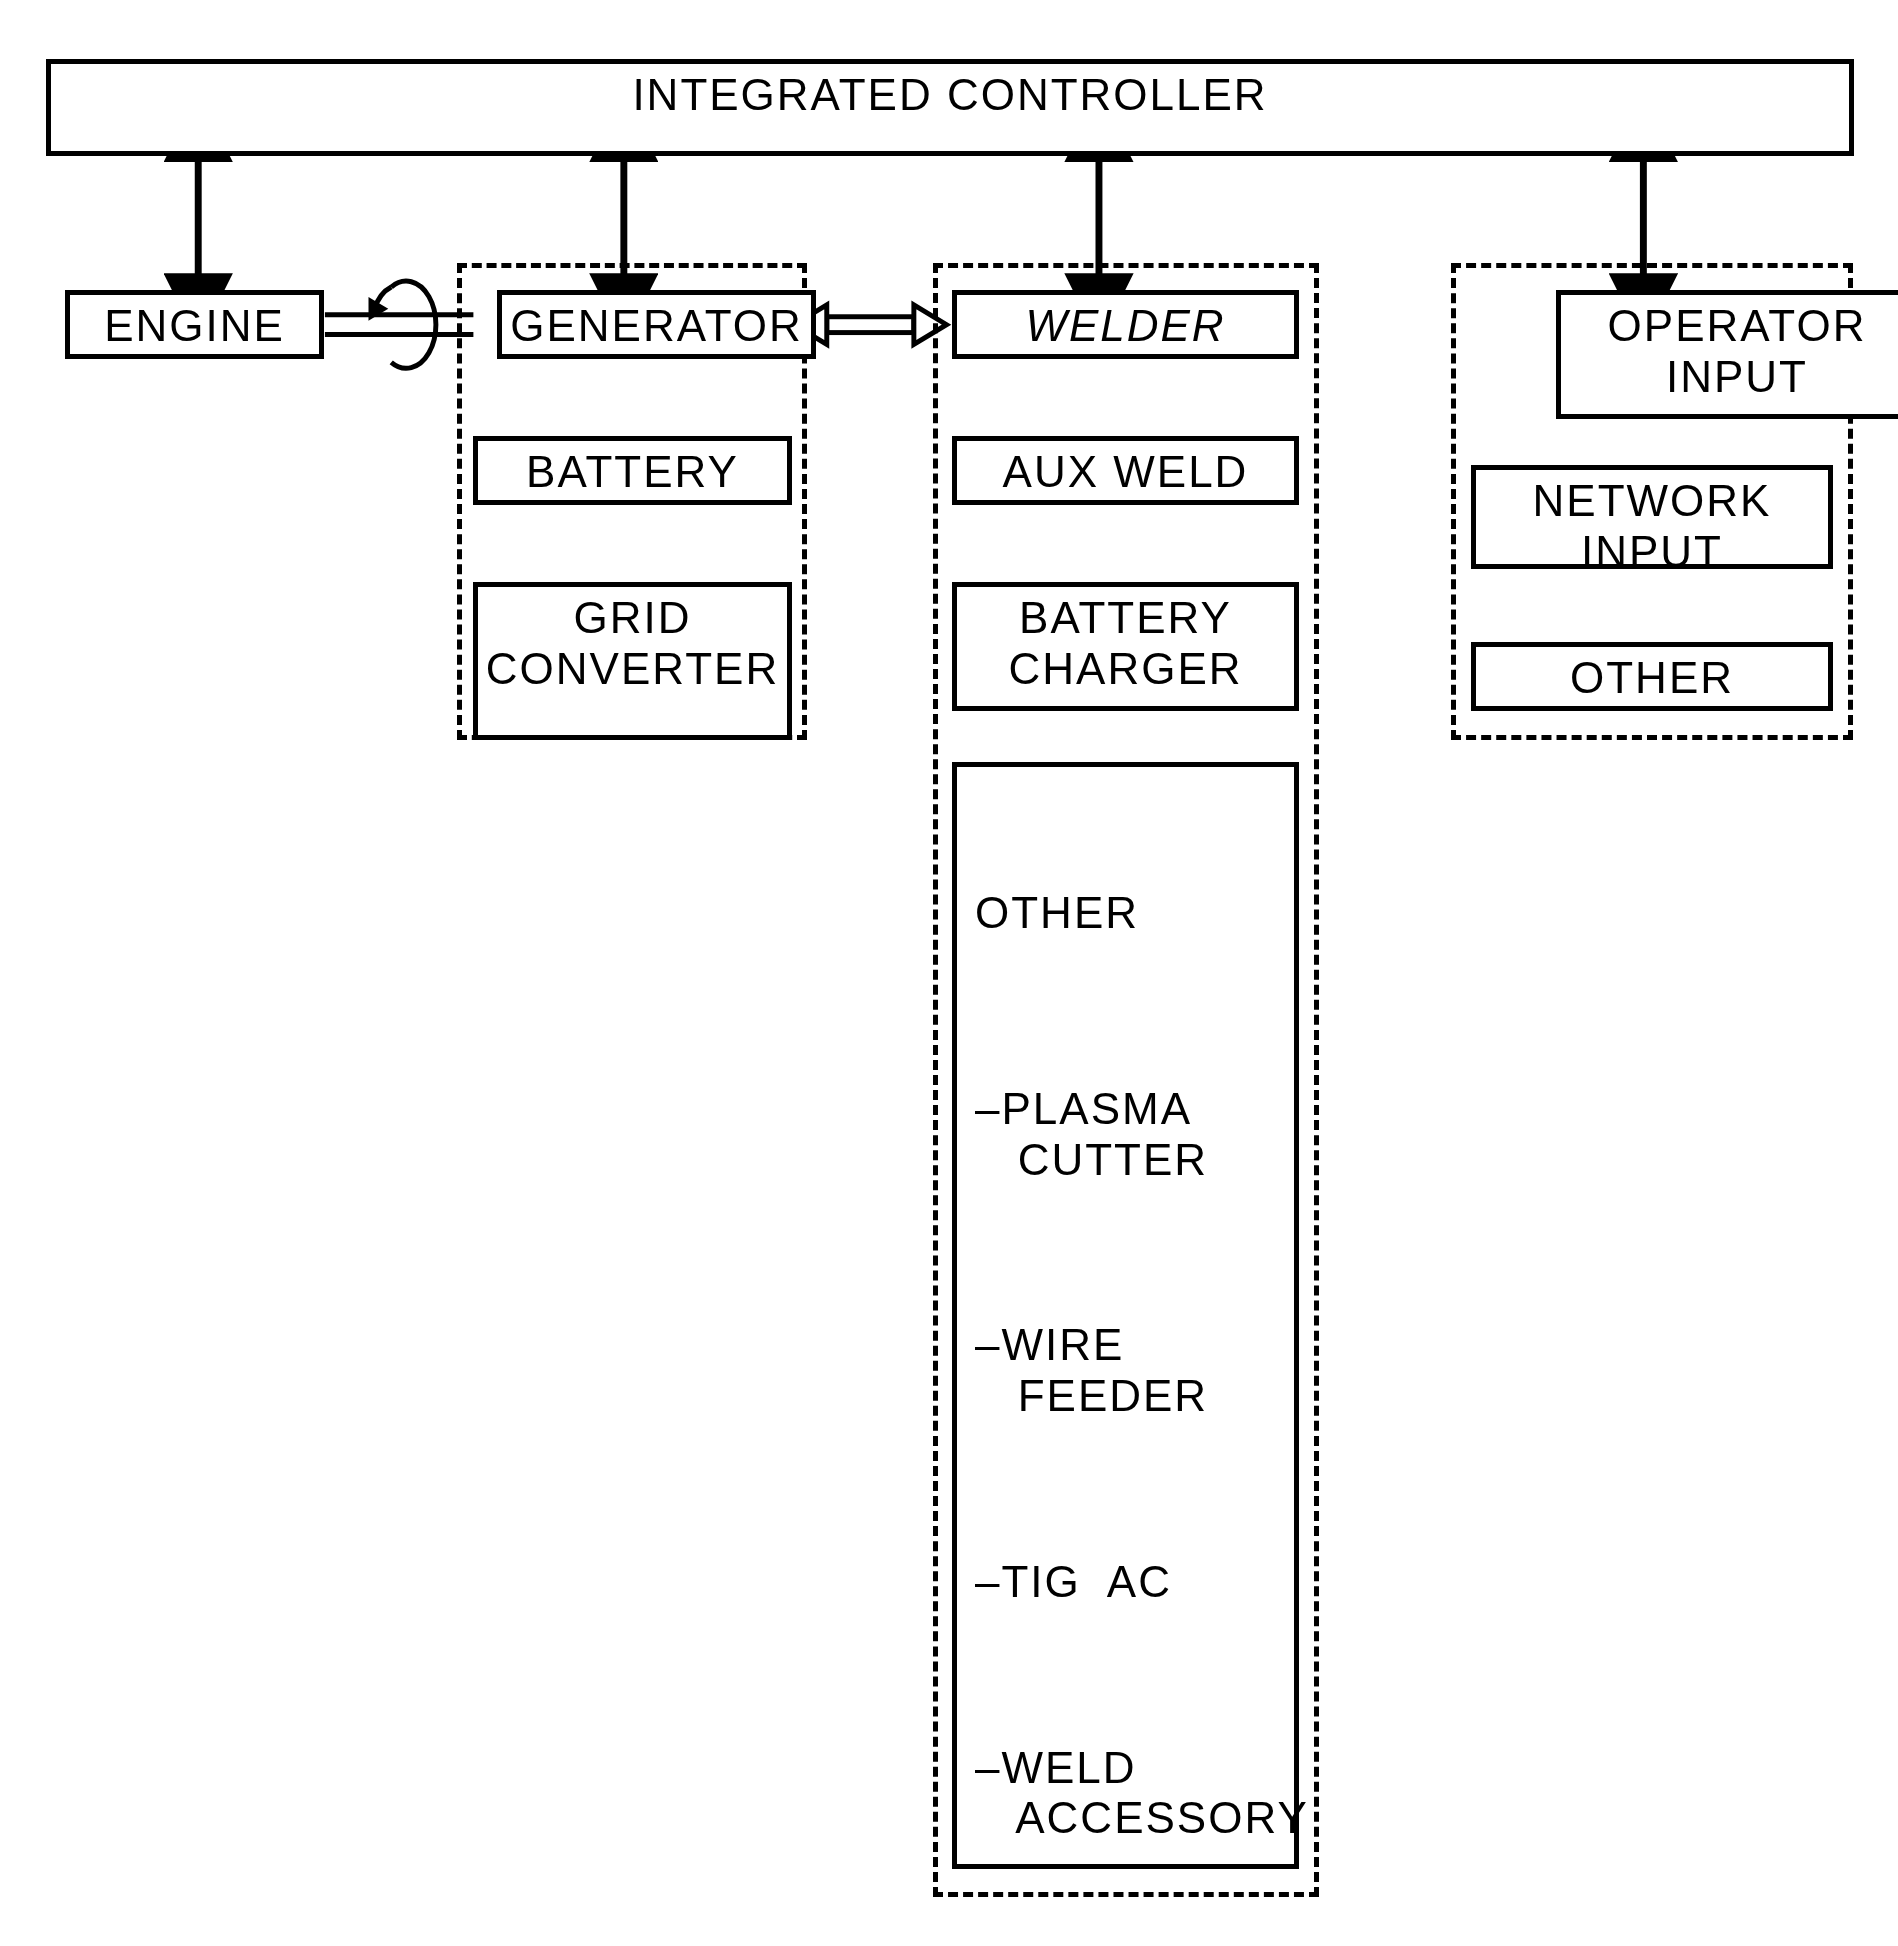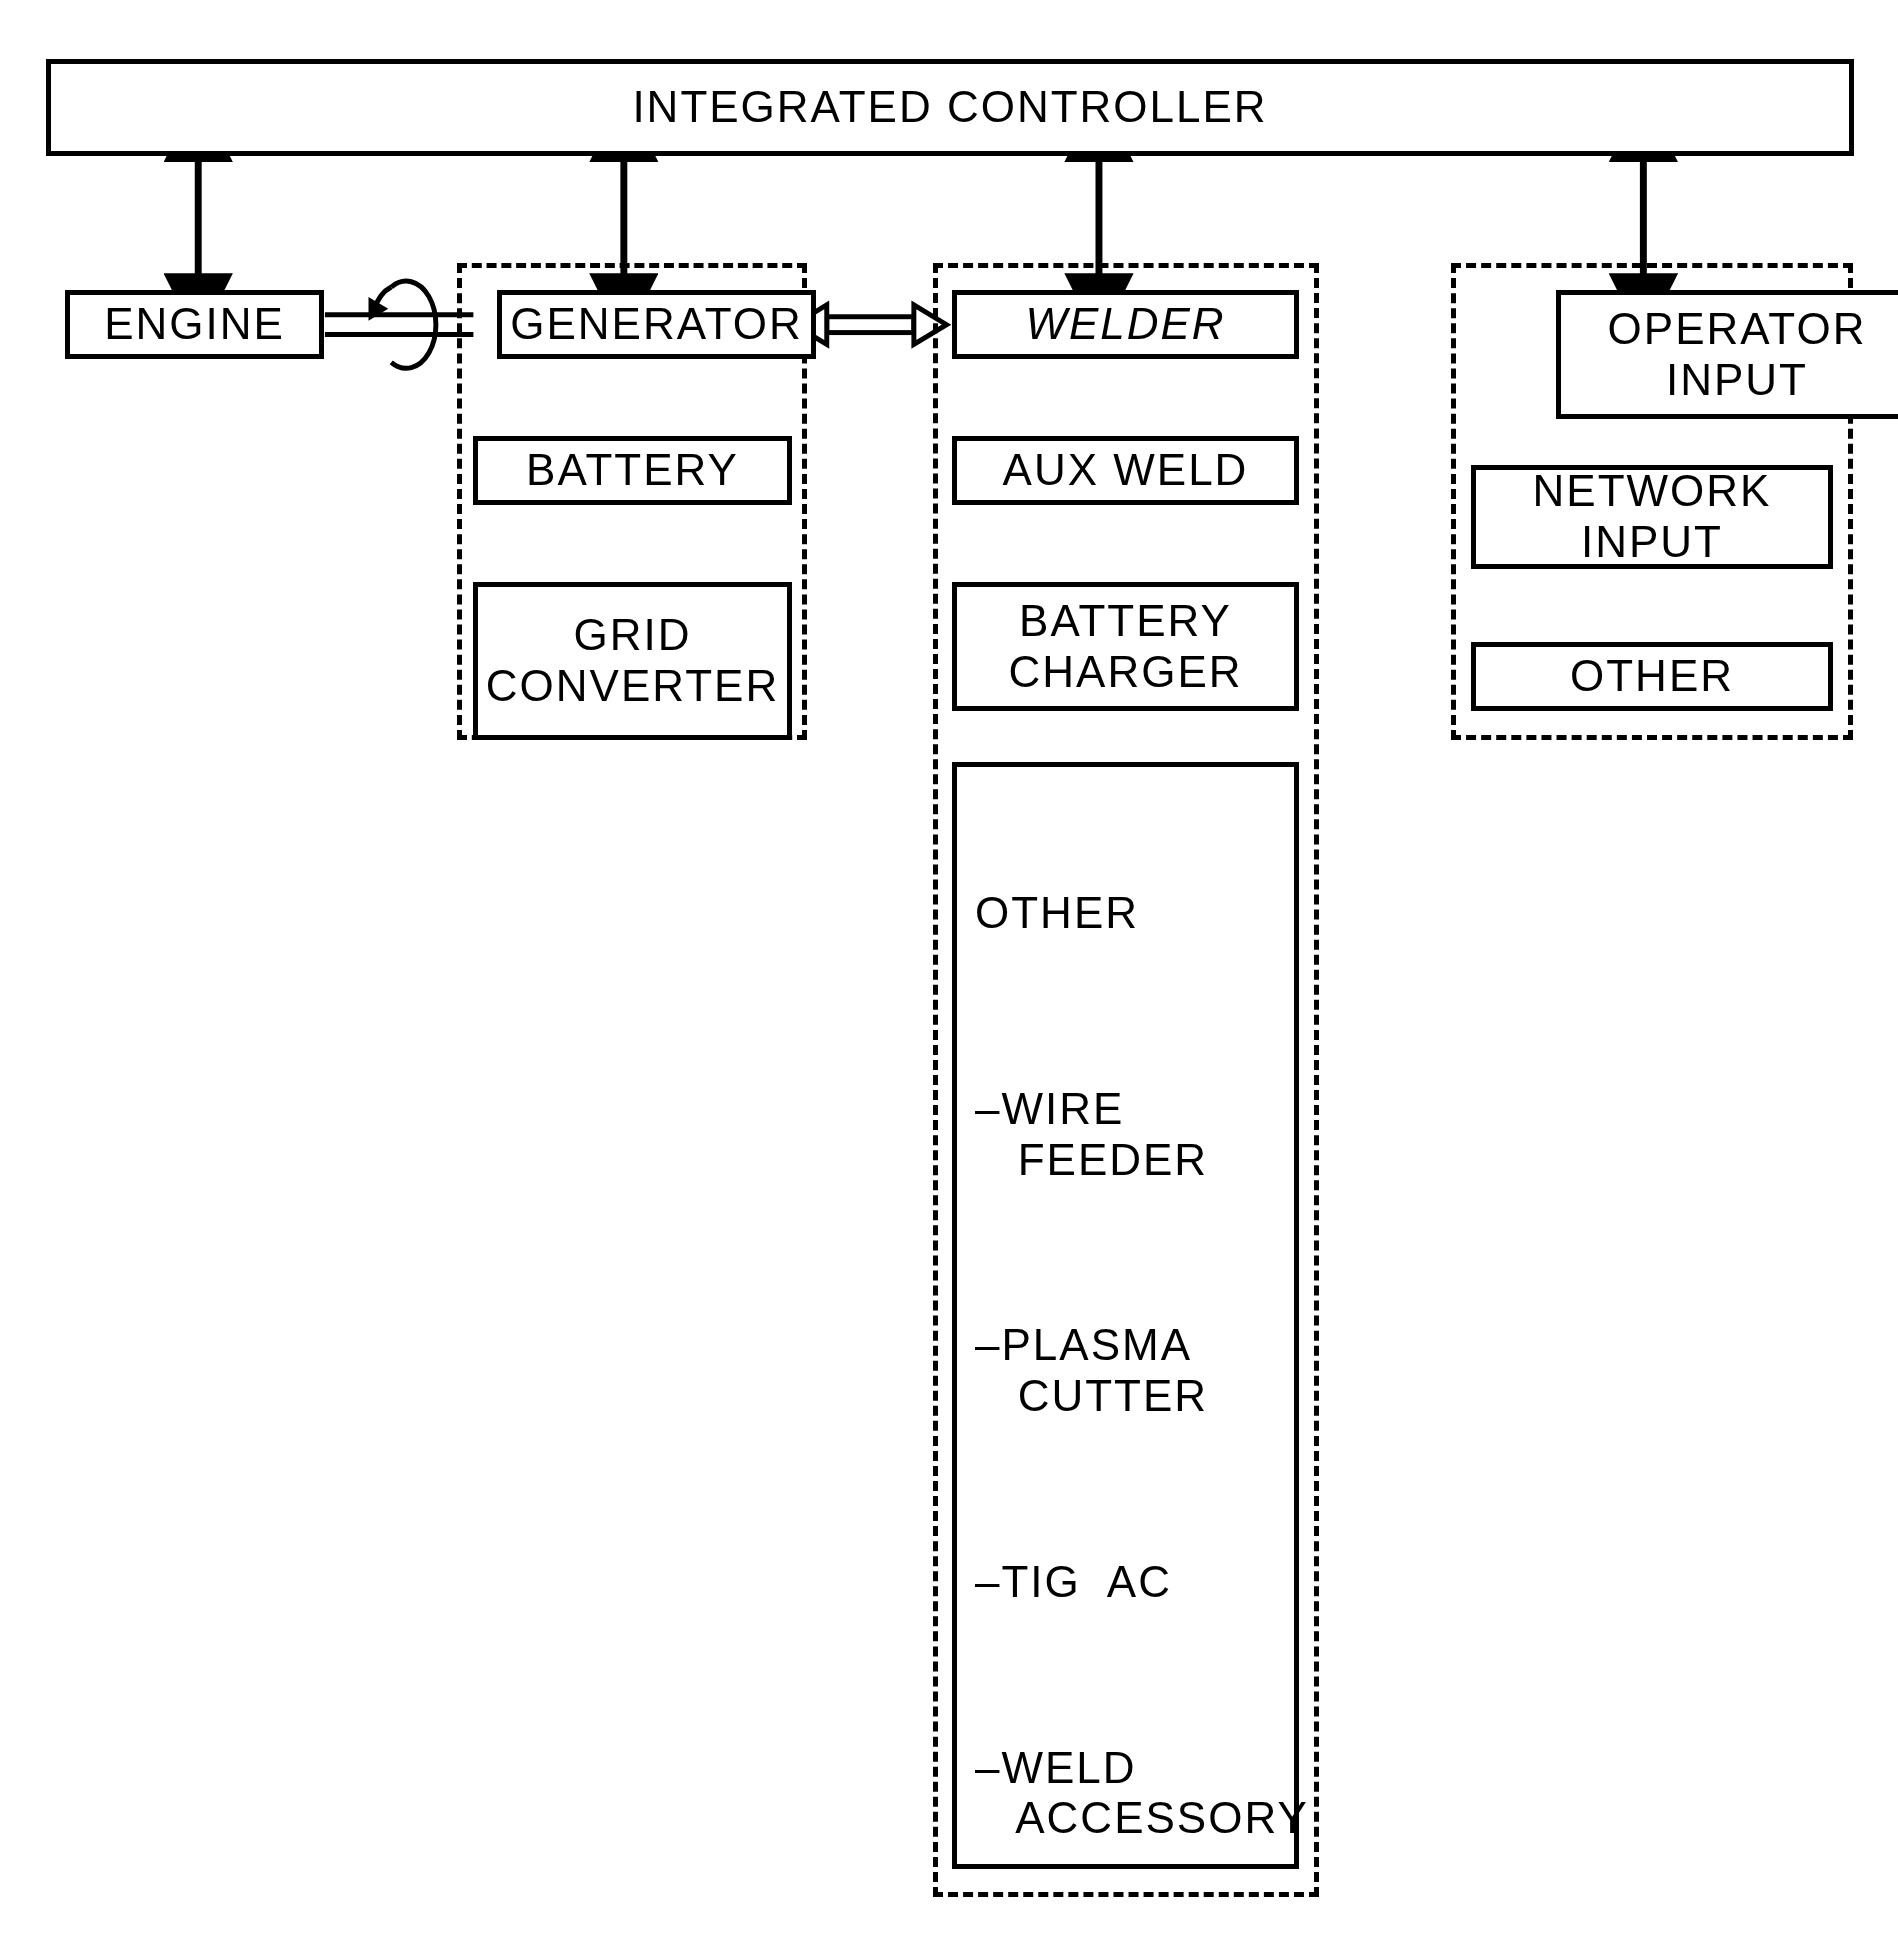--- a/index.html
+++ b/index.html
@@ -12,21 +12,20 @@
   .canvas {
     position: relative;
     width: 1899px;
     height: 1946px;
   }
   .box {
     position: absolute;
     border: 5px solid #000;
     background: #fff;
     display: flex;
-    align-items: center;
     justify-content: center;
     text-align: center;
     font-size: 44px;
     line-height: 1.15;
     padding: 6px 24px;
   }
   .box.tall { align-items: flex-start; justify-content: flex-start; text-align: left; padding: 20px 18px; }
   .dashed-group {
     position: absolute;
     border: 5px dashed #000;
@@ -104,24 +103,24 @@
     <span>AUX  WELD</span>
   </div>
   <div class="box" style="left:952px; top:582px; width:347px; height:129px; white-space:pre-line;">
     <span>BATTERY
 CHARGER</span>
   </div>
 
   <div class="box tall" style="left:952px; top:762px; width:347px; height:1107px;">
     <div class="label-list" style="white-space:pre; font-size:44px;">
       <div class="hdr">OTHER</div>
+      <div>–PLASMA
+   CUTTER</div>
       <div>–WIRE
    FEEDER</div>
-      <div>–PLASMA
-   CUTTER</div>
       <div>–TIG  AC</div>
       <div>–WELD
    ACCESSORY</div>
       
     </div>
   </div>
 
   <div class="dashed-group" style="left:1451px; top:263px; width:402px; height:477px;"></div>
 
   <div class="box" style="left:1556px; top:290px; width:362px; height:129px; white-space:pre-line;">

